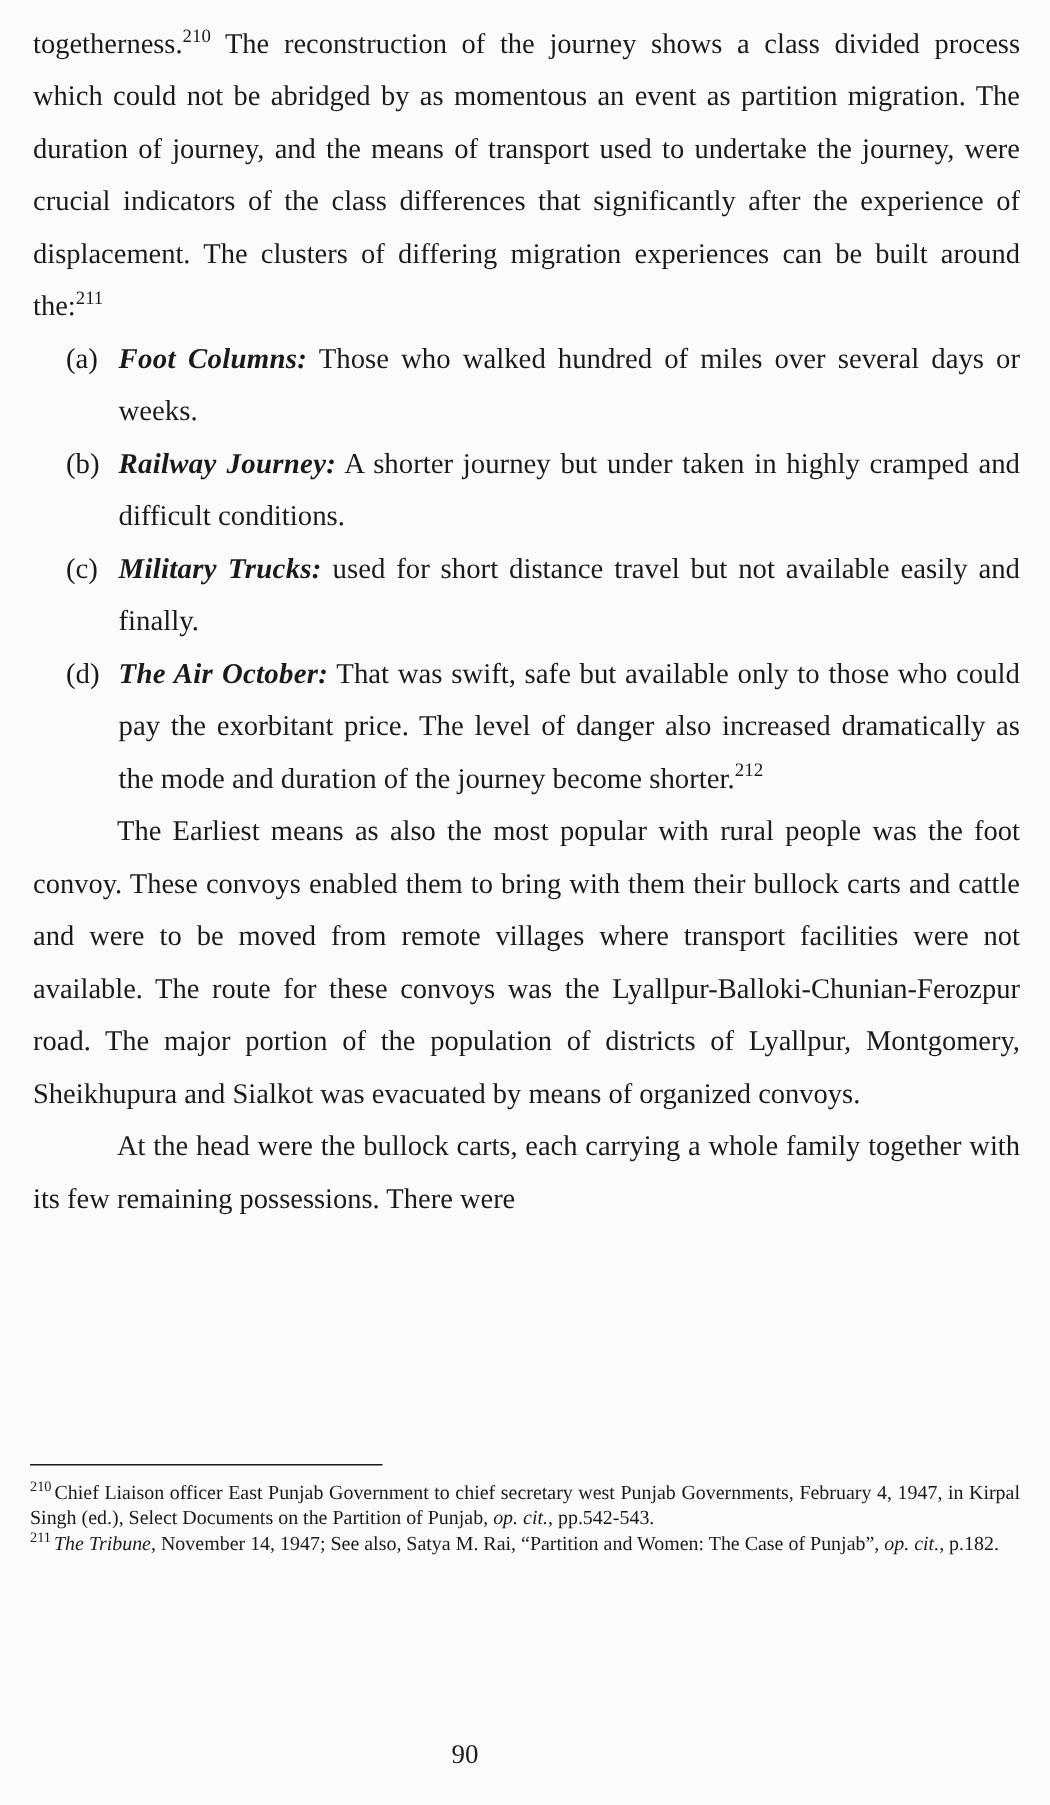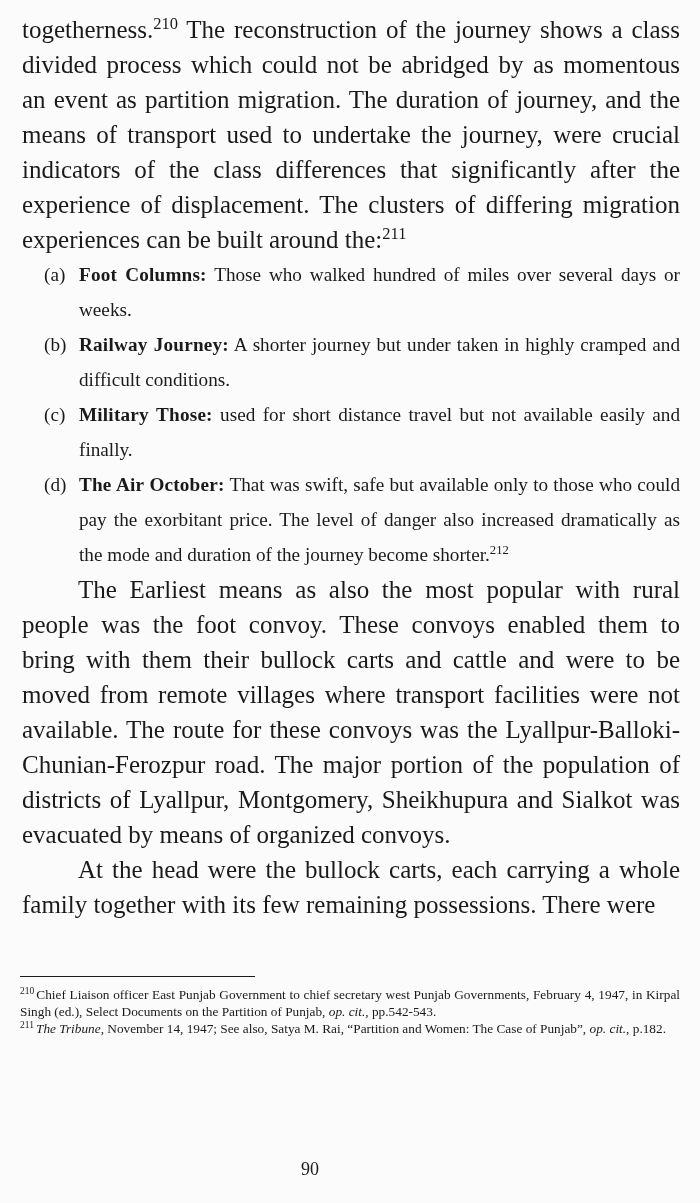--- a/index.html
+++ b/index.html
@@ -22,21 +22,21 @@
     padding: 0;
   }
   .body-block {
     position: absolute;
     left: 22px;
     top: 12px;
     width: 658px;
   }
   p.para {
     margin: 0;
-    font-size: 25px;
+    font-size: 19px;
     line-height: 35px;
     text-align: justify;
     text-justify: inter-word;
     hyphens: none;
   }
   p.para.indent {
     text-indent: 56px;
   }
   sup.fn {
     font-size: 0.66em;
@@ -61,20 +61,21 @@
     left: 22px;
     top: 0;
     width: 40px;
     text-align: left;
     font-size: 19.2px;
     line-height: 35px;
   }
   ol.alpha-list li .lead {
     font-weight: bold;
     letter-spacing: 0.2px;
+    font-style: italic;
   }
   .fn-rule {
     position: absolute;
     left: 20px;
     top: 976px;
     width: 235px;
     height: 0;
     border-top: 1.4px solid #1a1a1a;
   }
   .footnotes {
@@ -119,21 +120,21 @@
     <p class="para"><span>togetherness.</span><sup class="fn">210</sup><span> The reconstruction of the journey shows a class divided process which could not be abridged by as momentous an event as partition migration. The duration of journey, and the means of transport used to undertake the journey, were crucial indicators of the class differences that significantly after the experience of displacement. The clusters of differing migration experiences can be built around the:</span><sup class="fn">211</sup></p>
 
     <ol class="alpha-list">
       <li>
         <span class="marker">(a)</span><span class="lead">Foot Columns:</span><span> Those who walked hundred of miles over several days or weeks.</span>
       </li>
       <li>
         <span class="marker">(b)</span><span class="lead">Railway Journey:</span><span> A shorter journey but under taken in highly cramped and difficult conditions.</span>
       </li>
       <li>
-        <span class="marker">(c)</span><span class="lead">Military Those:</span><span> used for short distance travel but not available easily and finally.</span>
+        <span class="marker">(c)</span><span class="lead">Military Trucks:</span><span> used for short distance travel but not available easily and finally.</span>
       </li>
       <li>
         <span class="marker">(d)</span><span class="lead">The Air October:</span><span> That was swift, safe but available only to those who could pay the exorbitant price. The level of danger also increased dramatically as the mode and duration of the journey become shorter.</span><sup class="fn">212</sup>
       </li>
     </ol>
 
     <p class="para indent">The Earliest means as also the most popular with rural people was the foot convoy. These convoys enabled them to bring with them their bullock carts and cattle and were to be moved from remote villages where transport facilities were not available. The route for these convoys was the Lyallpur-Balloki-Chunian-Ferozpur road. The major portion of the population of districts of Lyallpur, Montgomery, Sheikhupura and Sialkot was evacuated by means of organized convoys.</p>
 
     <p class="para indent">At the head were the bullock carts, each carrying a whole family together with its few remaining possessions. There were</p>
 

